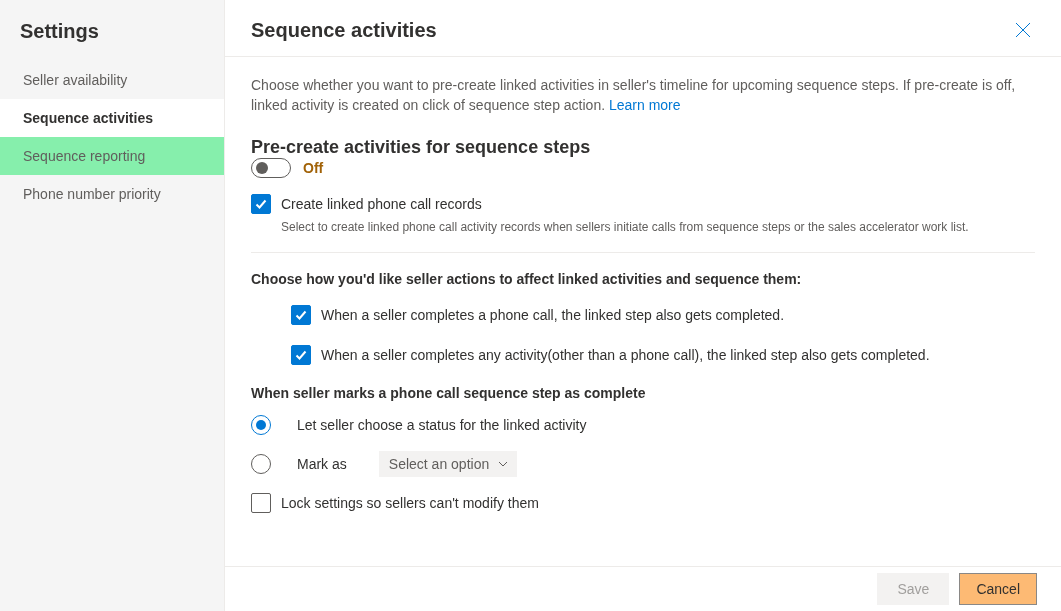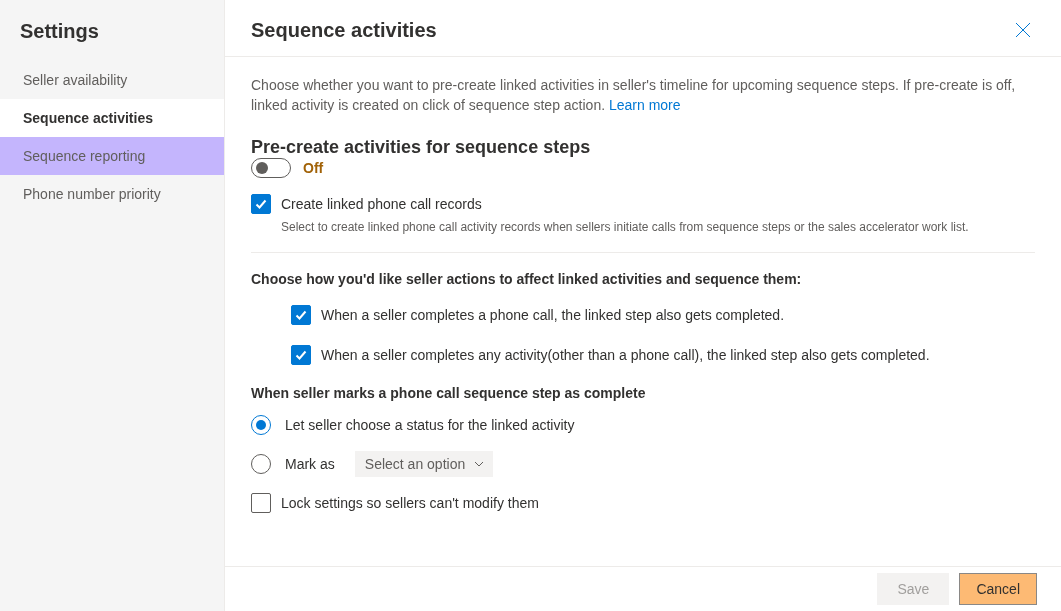--- a/index.html
+++ b/index.html
@@ -37,21 +37,21 @@
       color: #605e5c;
       cursor: pointer;
       border-left: 3px solid transparent;
     }
     .sidebar-item.active {
       background: #ffffff;
       color: #323130;
       font-weight: 600;
     }
     .sidebar-item.highlighted {
-      background: #c4b5fd;
+      background: #86efac;
       color: #605e5c;
     }
     
     .main {
       flex: 1;
       display: flex;
       flex-direction: column;
       overflow: hidden;
     }
     .header {
@@ -184,21 +184,21 @@
     .inner-subtitle {
       font-size: 14px;
       font-weight: 600;
       color: #323130;
       margin-bottom: 14px;
     }
     
     .radio-row {
       display: flex;
       align-items: center;
-      gap: 14px;
+      gap: 26px;
       margin-bottom: 16px;
     }
     .radio {
       width: 20px;
       height: 20px;
       border: 1px solid #605e5c;
       border-radius: 50%;
       cursor: pointer;
       flex-shrink: 0;
       display: flex;

